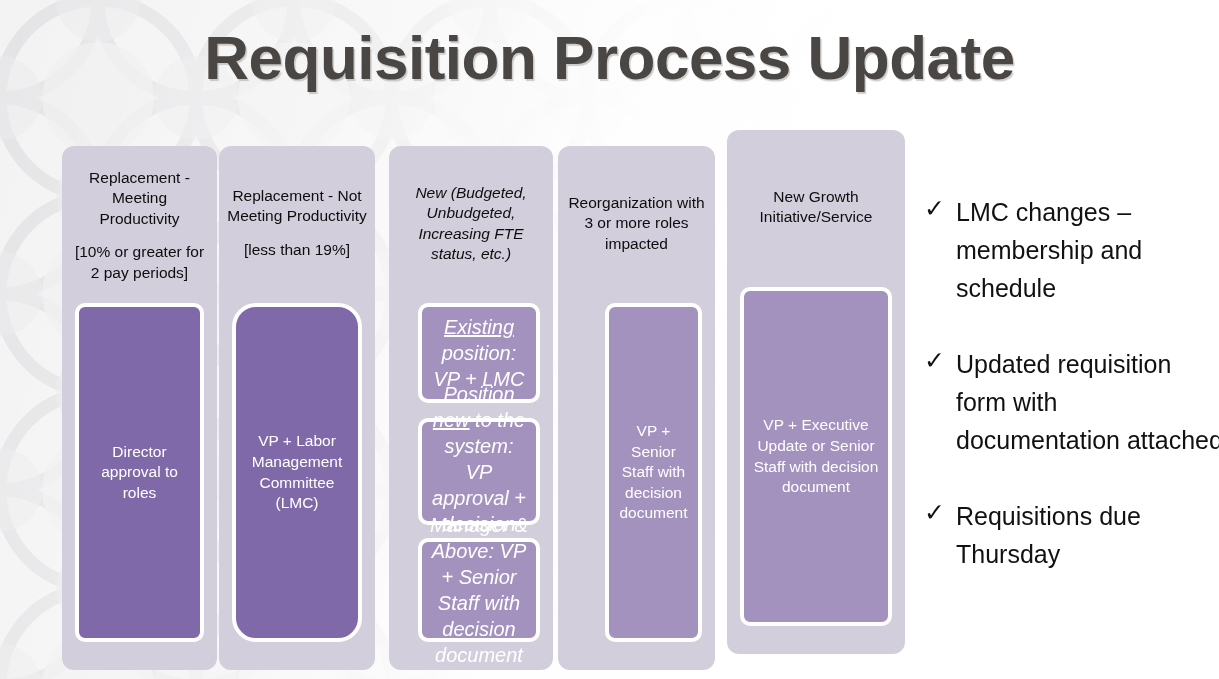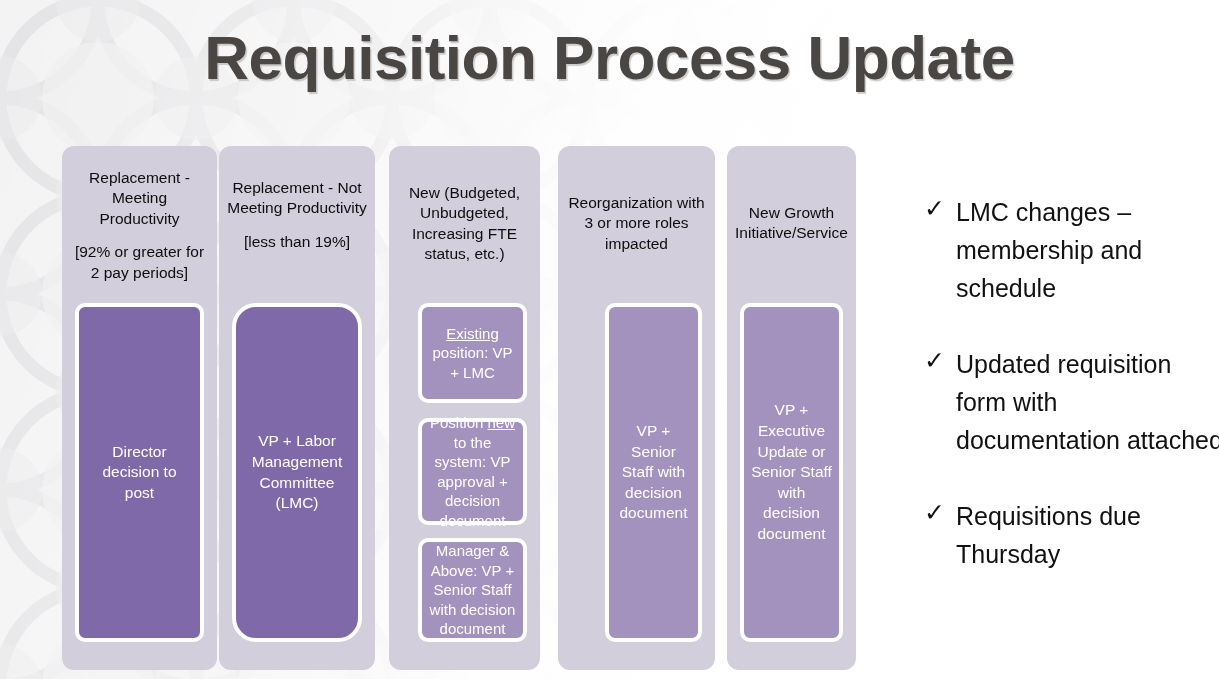--- a/index.html
+++ b/index.html
@@ -93,21 +93,21 @@
     align-items: center;
     justify-content: center;
     color: #ffffff;
     font-size: 15.5px;
     line-height: 1.33;
     text-align: center;
     padding: 4px 7px;
   }
   .inner-box.dark  { background: #8069a8; }
   .inner-box.light { background: #a492be; }
-  .inner-box.small { font-size: 15px; line-height: 1.30; margin-left: 16px; }
+  .inner-box.small { font-size: 20px; line-height: 1.30; margin-left: 16px; }
   .inner-box u { text-decoration: underline; }
 
   
   #checklist {
     position: absolute;
     left: 924px;
     top: 193px;
     width: 300px;
     z-index: 5;
   }
@@ -155,38 +155,38 @@
     </defs>
     <rect x="-40" y="-40" width="1300" height="760" fill="url(#petals)"></rect>
   </svg>
   <div id="bg-wash"></div>
 
   <div id="title">Requisition Process Update</div>
 
   <div class="column" style="left:62px; top:146px; width:155px; height:524px;">
     <div class="col-header" style="padding-top:22px;">
       <p class="para">Replacement - Meeting Productivity</p>
-      <p class="para">[92% or greater for 2 pay periods]</p>
+      <p class="para">[10% or greater for 2 pay periods]</p>
     </div>
     <div class="inner-box dark" style="left:13px; right:13px; top:157px; bottom:28px;">
-      <span>Director decision to post</span>
+      <span>Director approval to roles</span>
     </div>
   </div>
 
   <div class="column" style="left:219px; top:146px; width:156px; height:524px;">
-    <div class="col-header" style="padding-top:32px;">
+    <div class="col-header" style="padding-top:40px;">
       <p class="para">Replacement - Not Meeting Productivity</p>
       <p class="para">[less than 19%]</p>
     </div>
     <div class="inner-box dark" style="left:13px; right:13px; top:157px; bottom:28px;border-radius:24px;">
       <span>VP + Labor Management Committee (LMC)</span>
     </div>
   </div>
 
-  <div class="column" style="left:389px; top:146px; width:151px; height:524px;">
+  <div class="column" style="left:389px; top:146px; width:164px; height:524px;font-style:italic;">
     <div class="col-header" style="padding-top:37px;">
       <p class="para">New (Budgeted, Unbudgeted, Increasing FTE status, etc.)</p>
     </div>
     <div class="inner-box light small" style="left:13px; right:13px; top:157px; height:100px;">
       <span><u>Existing</u> position: VP + LMC</span>
     </div>
     <div class="inner-box light small" style="left:13px; right:13px; top:272px; height:107px;">
       <span>Position <u>new</u> to the system: VP approval + decision document</span>
     </div>
     <div class="inner-box light small" style="left:13px; right:13px; top:392px; height:104px;">
@@ -196,21 +196,21 @@
 
   <div class="column" style="left:558px; top:146px; width:157px; height:524px;">
     <div class="col-header" style="padding-top:47px;">
       <p class="para">Reorganization with 3 or more roles impacted</p>
     </div>
     <div class="inner-box light" style="left:13px; right:13px; top:157px; bottom:28px;margin-left:34px;">
       <span>VP + Senior Staff with decision document</span>
     </div>
   </div>
 
-  <div class="column" style="left:727px; top:146px; width:129px; height:524px;">
+  <div class="column" style="left:727px; top:130px; width:178px; height:524px;">
     <div class="col-header" style="padding-top:57px;">
       <p class="para">New Growth Initiative/Service</p>
     </div>
     <div class="inner-box light" style="left:13px; right:13px; top:157px; bottom:28px;">
       <span>VP + Executive Update or Senior Staff with decision document</span>
     </div>
   </div>
 
   <div id="checklist">
 

